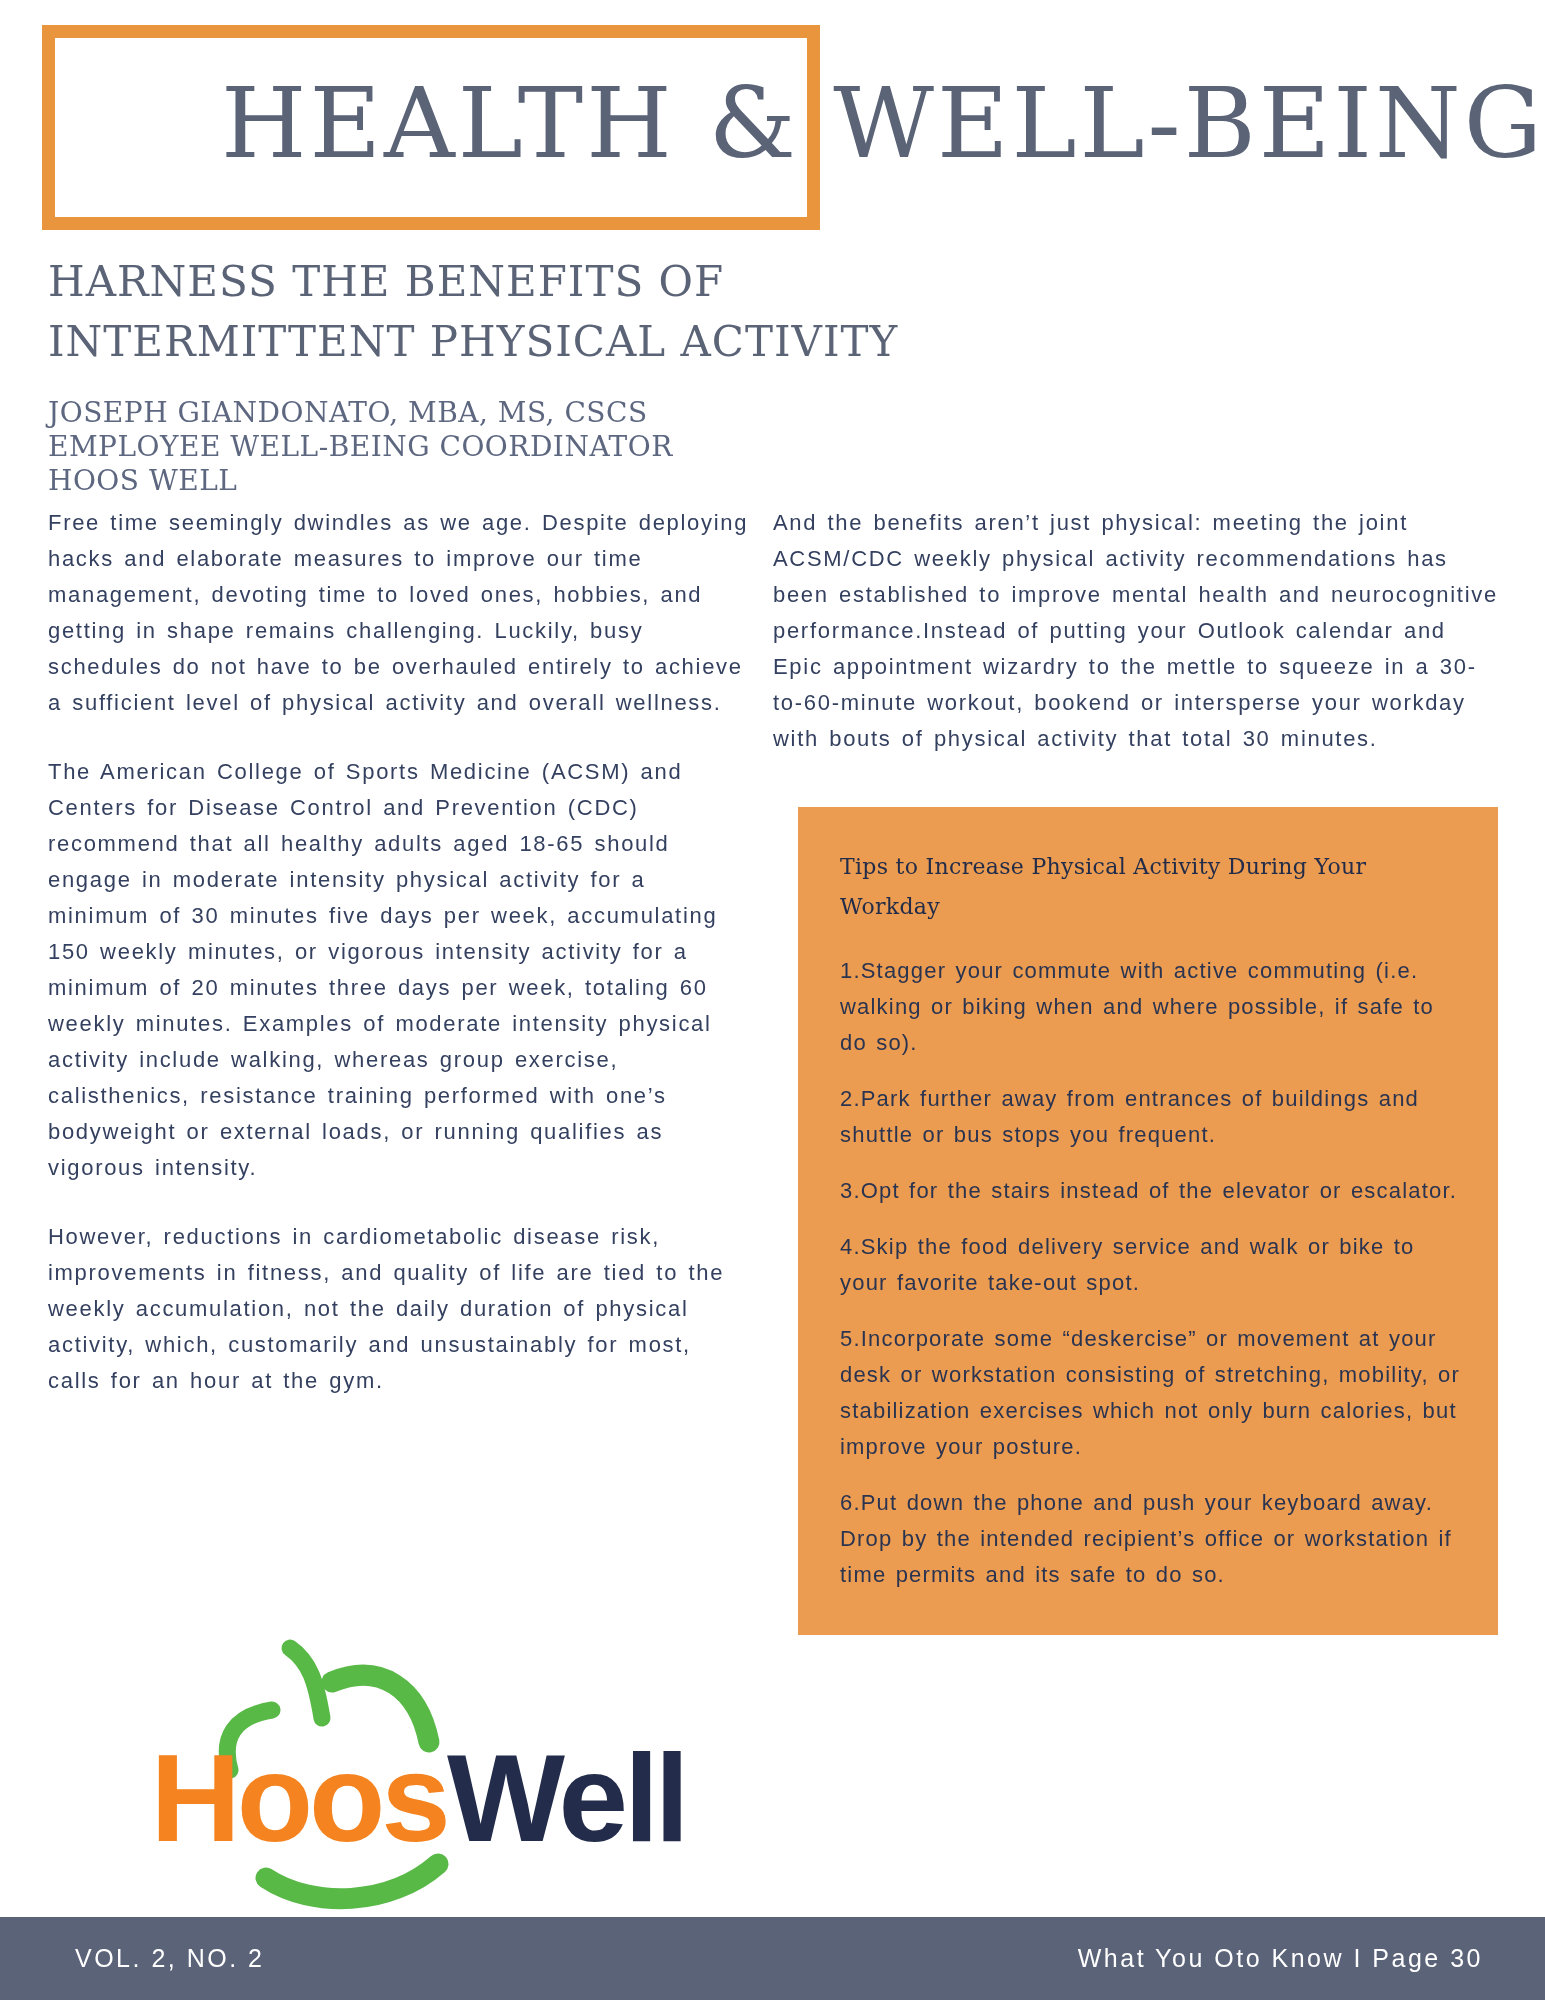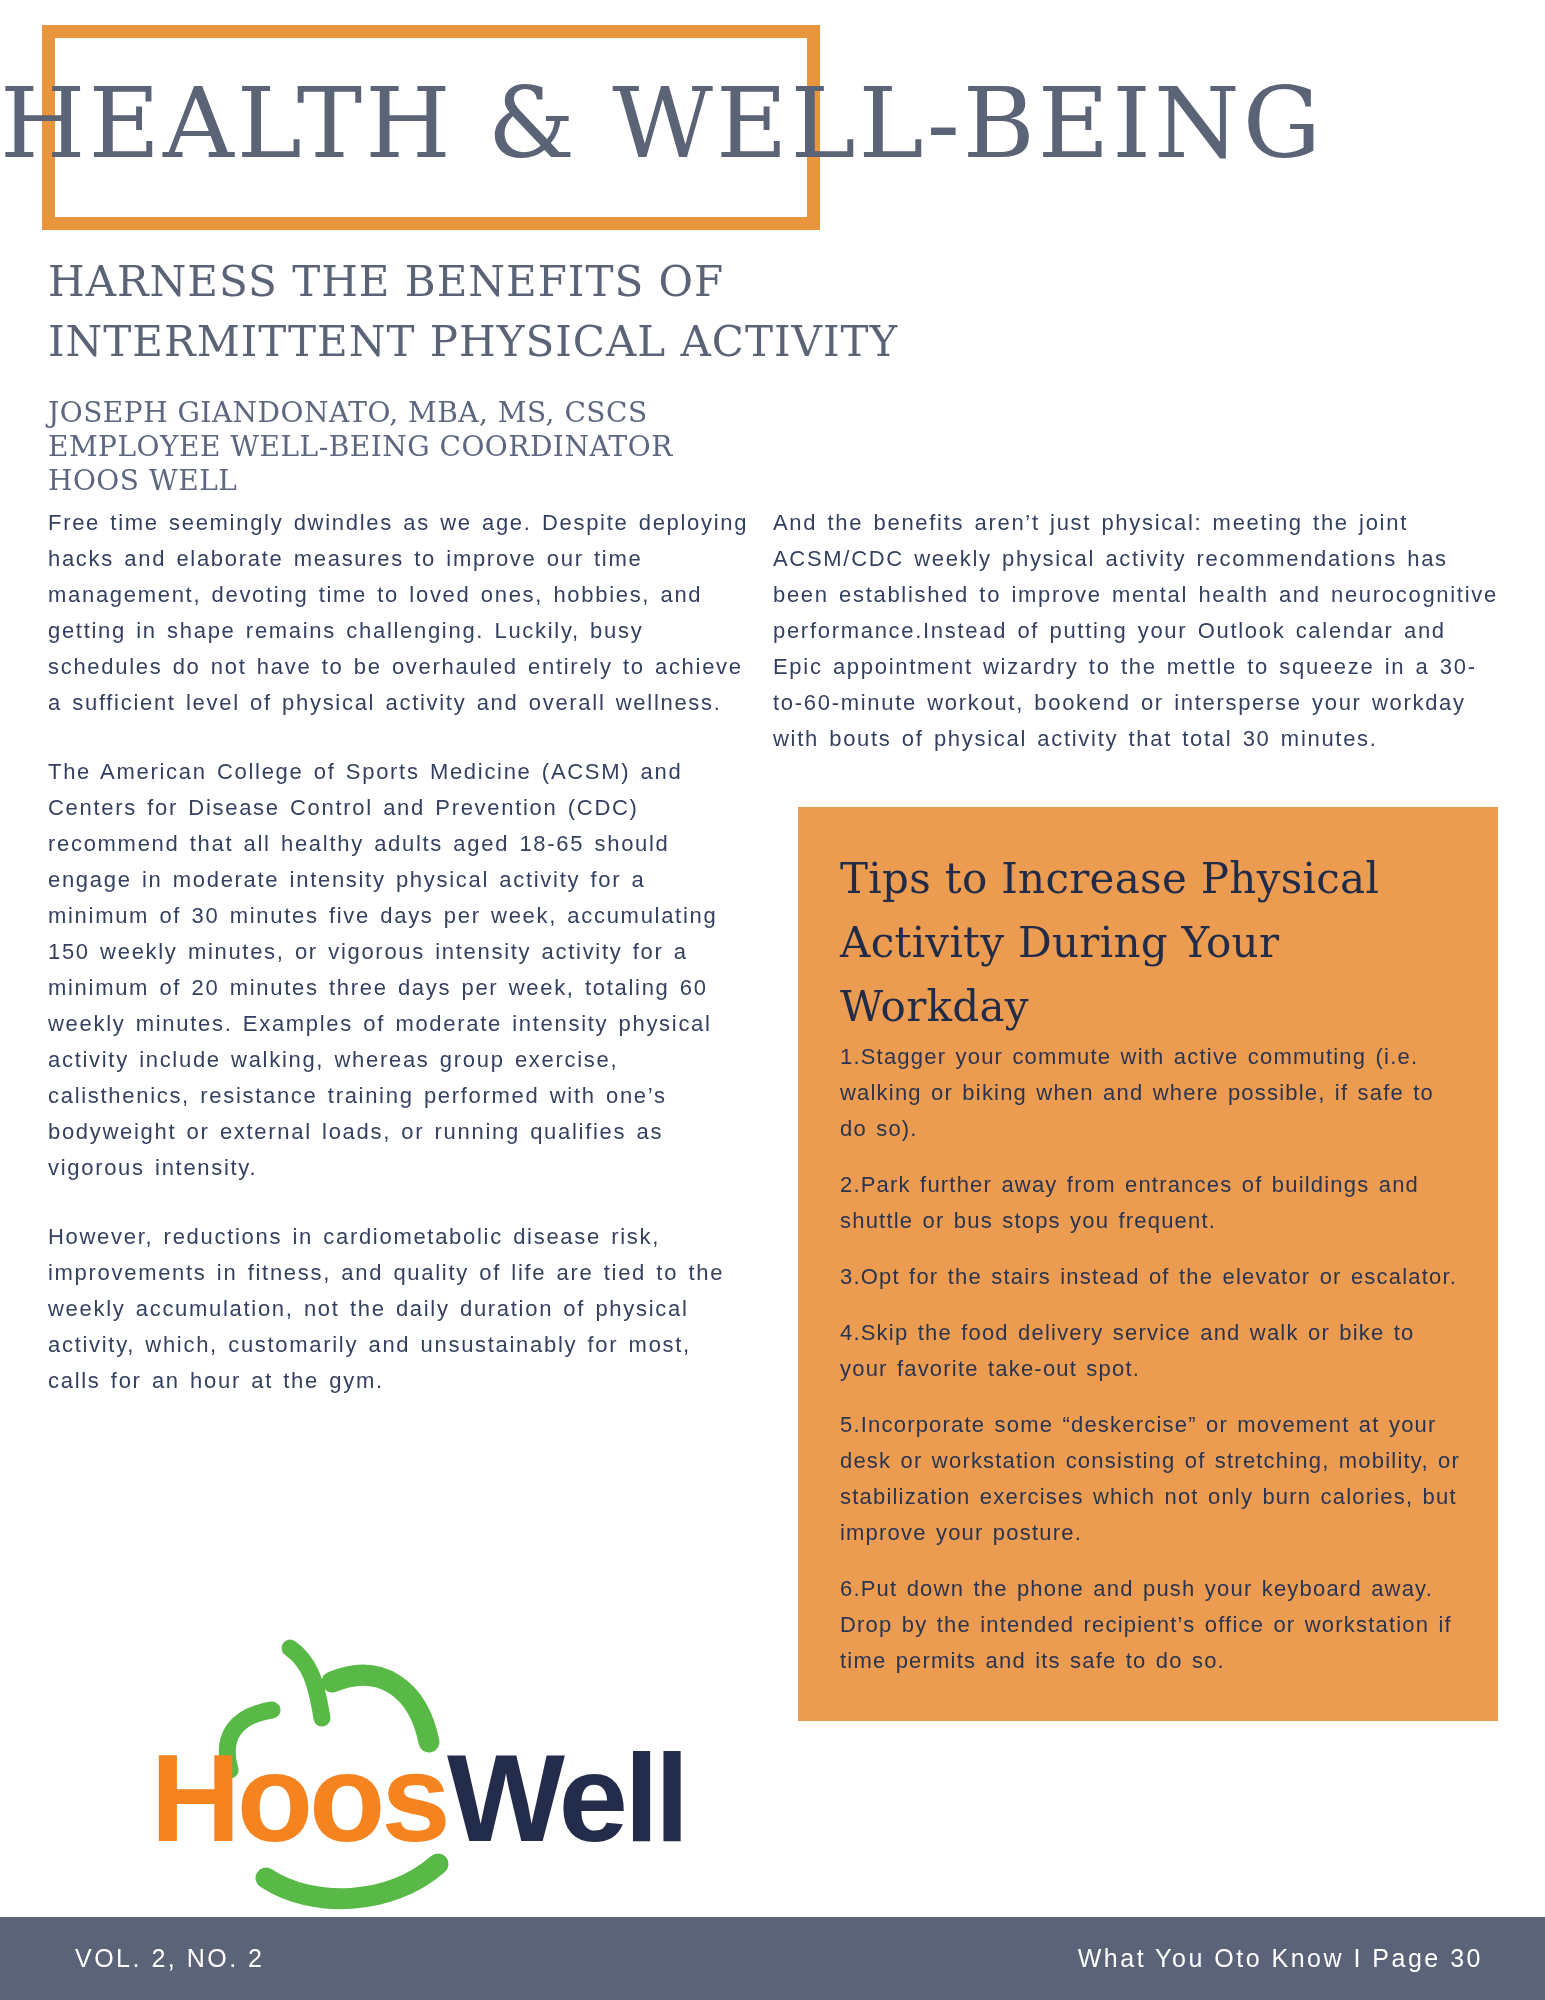--- a/index.html
+++ b/index.html
@@ -18,21 +18,21 @@
     position: absolute;
     left: 42px; top: 25px;
     width: 778px; height: 205px;
     border: 13px solid #e8953d;
     background: transparent;
   }
   .page-title {
     position: absolute;
     left: 0; top: 58px;
     width: 100%;
-    text-align: left;
+    text-align: right;
     font-family: "DejaVu Serif", serif;
     font-size: 98px;
     font-weight: 500;
     letter-spacing: 3px;
     color: #5b6377;
     line-height: 130px;
     white-space: nowrap;
   }
 
   
@@ -77,24 +77,25 @@
   
   .tips-box {
     margin-top: 50px;
     margin-left: 25px;
     width: 700px;
     background: #eb9c51;
     padding: 40px 38px 34px 42px;
   }
   .tips-title {
     font-family: "DejaVu Serif", serif;
-    font-size: 42px;
-    line-height: 64px;
+    font-size: 22px;
+    line-height: 40px;
     color: #222c49;
     width: 570px;
+    margin-bottom: 26px;
     letter-spacing: 0.3px;
   }
   .tip-item {
     font-size: 22px;
     line-height: 36px;
     letter-spacing: 1.2px;
     word-spacing: 2px;
     color: #2a3450;
     margin-bottom: 20px;
   }

